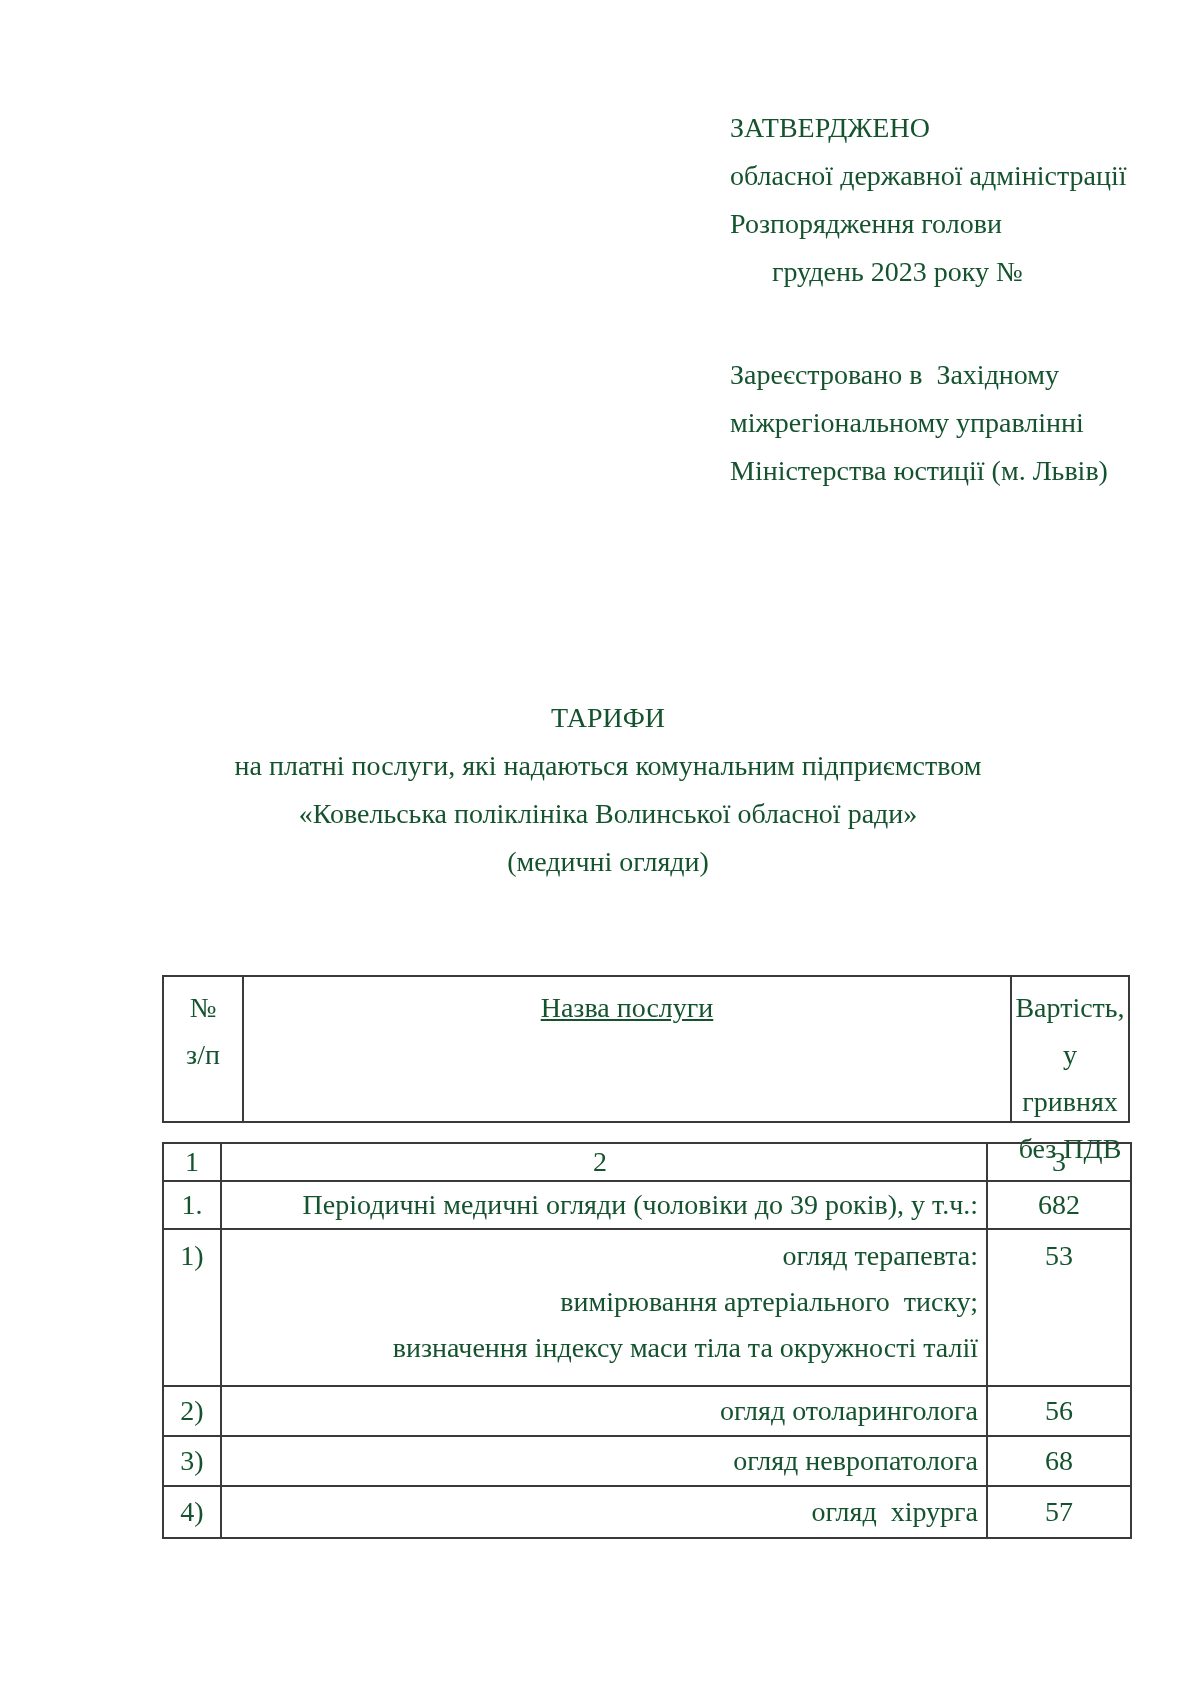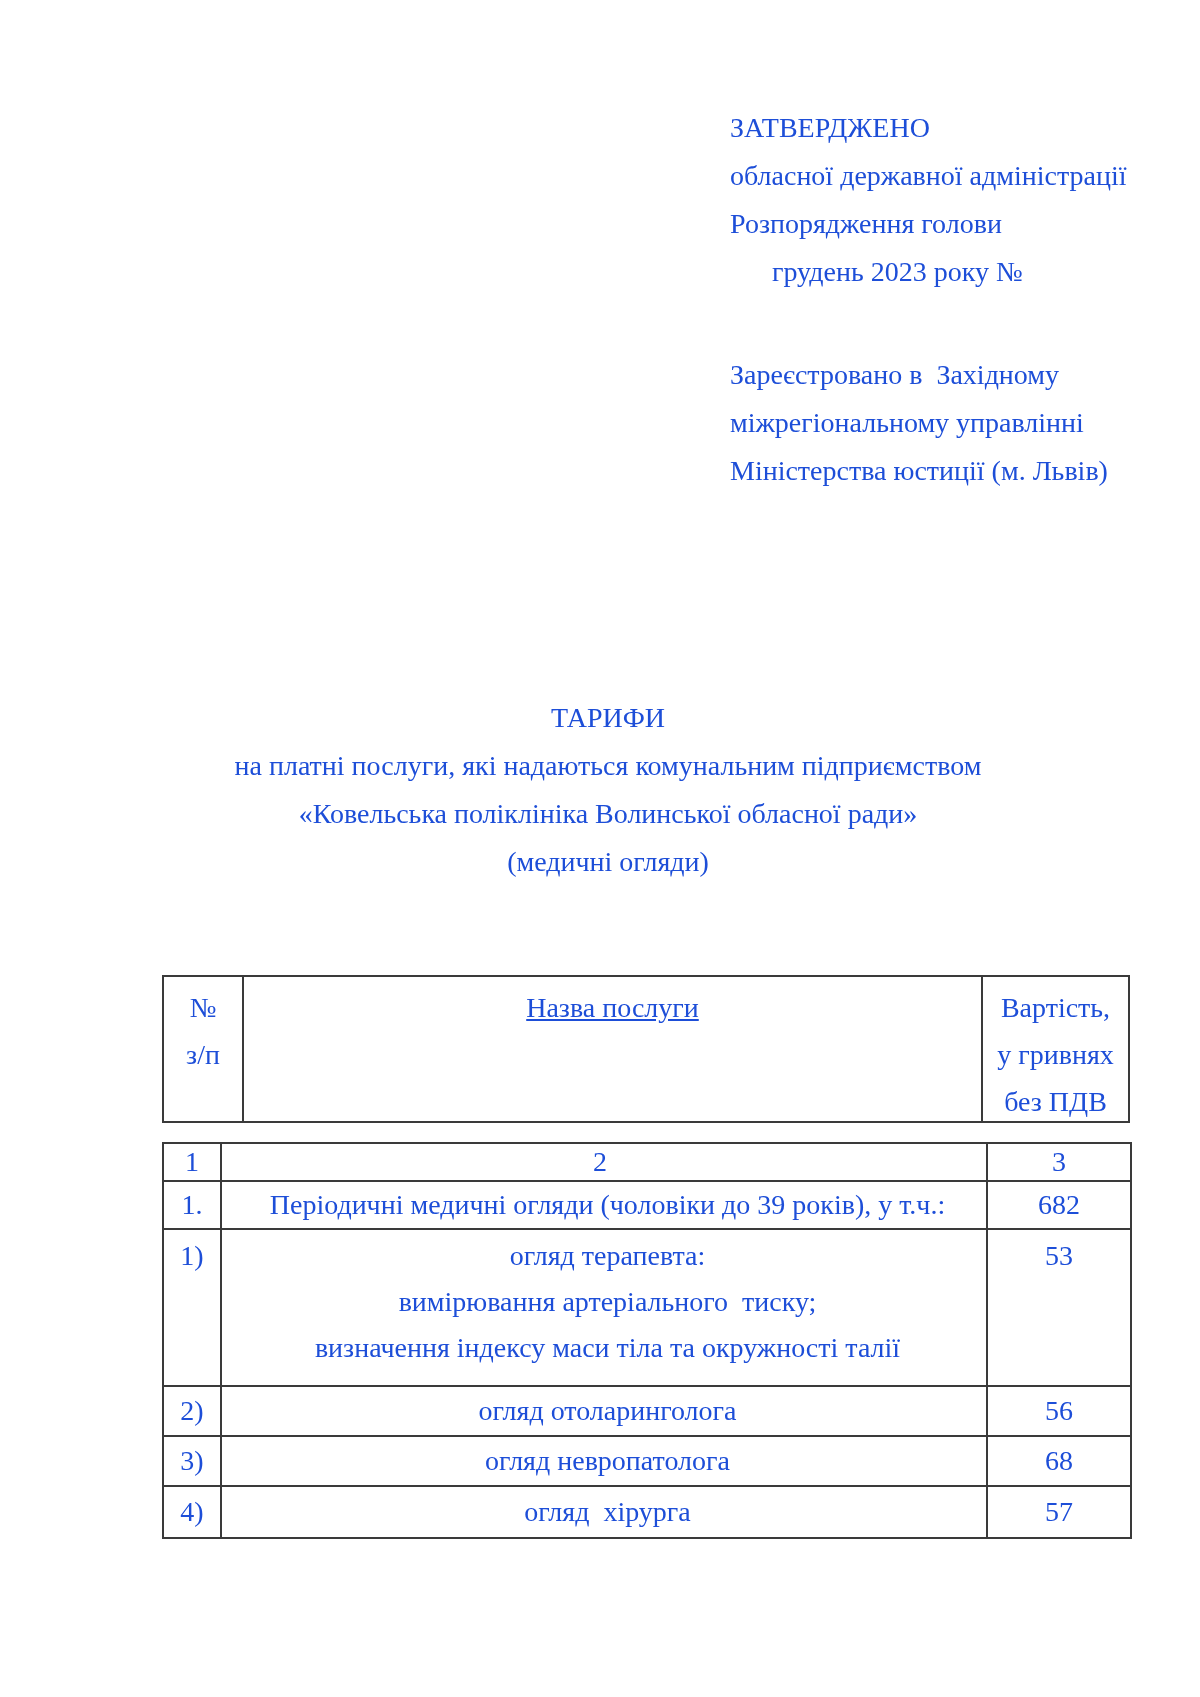--- a/index.html
+++ b/index.html
@@ -1,53 +1,53 @@
 <!DOCTYPE html>
 <html><head>
 <meta charset="utf-8">
 <style>
   html,body { margin:0; padding:0; background:#e8e8e8; }
   .page {
     position:relative; width:1200px; height:1697px; margin:0 auto;
     background:#ffffff; overflow:hidden;
     font-family:"Liberation Serif","DejaVu Serif",serif;
-    font-size:28px; color:#1d4ed8;
+    font-size:28px; color:#14532d;
   }
   .block-line { line-height:48px; white-space:pre-wrap; }
 
   
   .approval   { position:absolute; left:730px; top:104px; }
   .approval .indent { padding-left:42px; }
   .registration { position:absolute; left:730px; top:351px; }
 
   
   .titleblock { position:absolute; left:8px; top:694px; width:1200px; text-align:center; }
 
   
   .htable {
     position:absolute; left:162px; top:975px; width:968px; height:148px;
     border:2px solid #3a3a3a; box-sizing:border-box; display:flex;
   }
   .hcell { box-sizing:border-box; padding-top:7px; text-align:center; }
   .hcell .block-line { line-height:47px; }
   .hc1 { width:80px;  border-right:2px solid #3a3a3a; }
   .hc2 { flex:1 1 auto; border-right:2px solid #3a3a3a;text-decoration:underline; }
-  .hc3 { width:145px; }
+  .hc3 { width:116px; }
 
   
   .btable {
     position:absolute; left:162px; top:1142px; width:970px;
     border:2px solid #3a3a3a; box-sizing:border-box;
   }
   .brow { display:flex; border-bottom:2px solid #3a3a3a; box-sizing:border-box; }
   .brow:last-child { border-bottom:0; }
   .bcell { box-sizing:border-box; display:flex; flex-direction:column; justify-content:center; }
   .bcell .block-line { line-height:46px; }
   .bc1 { width:58px;  border-right:2px solid #3a3a3a; text-align:center; }
-  .bc2 { flex:1 1 auto; border-right:2px solid #3a3a3a; padding-left:15px; padding-right:8px; text-align:center; }
+  .bc2 { flex:1 1 auto; border-right:2px solid #3a3a3a; padding-left:15px; padding-right:8px; text-align:right; }
   .bc3 { width:142px; text-align:center; }
 
   .row-index { height:38px; }
   .row-index .bc2 { text-align:center; padding-left:0; }
   .row-0 { height:48px; }
   .row-1 { height:157px; }
   .row-1 .bcell { justify-content:flex-start; padding-top:3px; }
   .row-2 { height:50px; }
   .row-3 { height:50px; }
   .row-4 { height:50px; }

